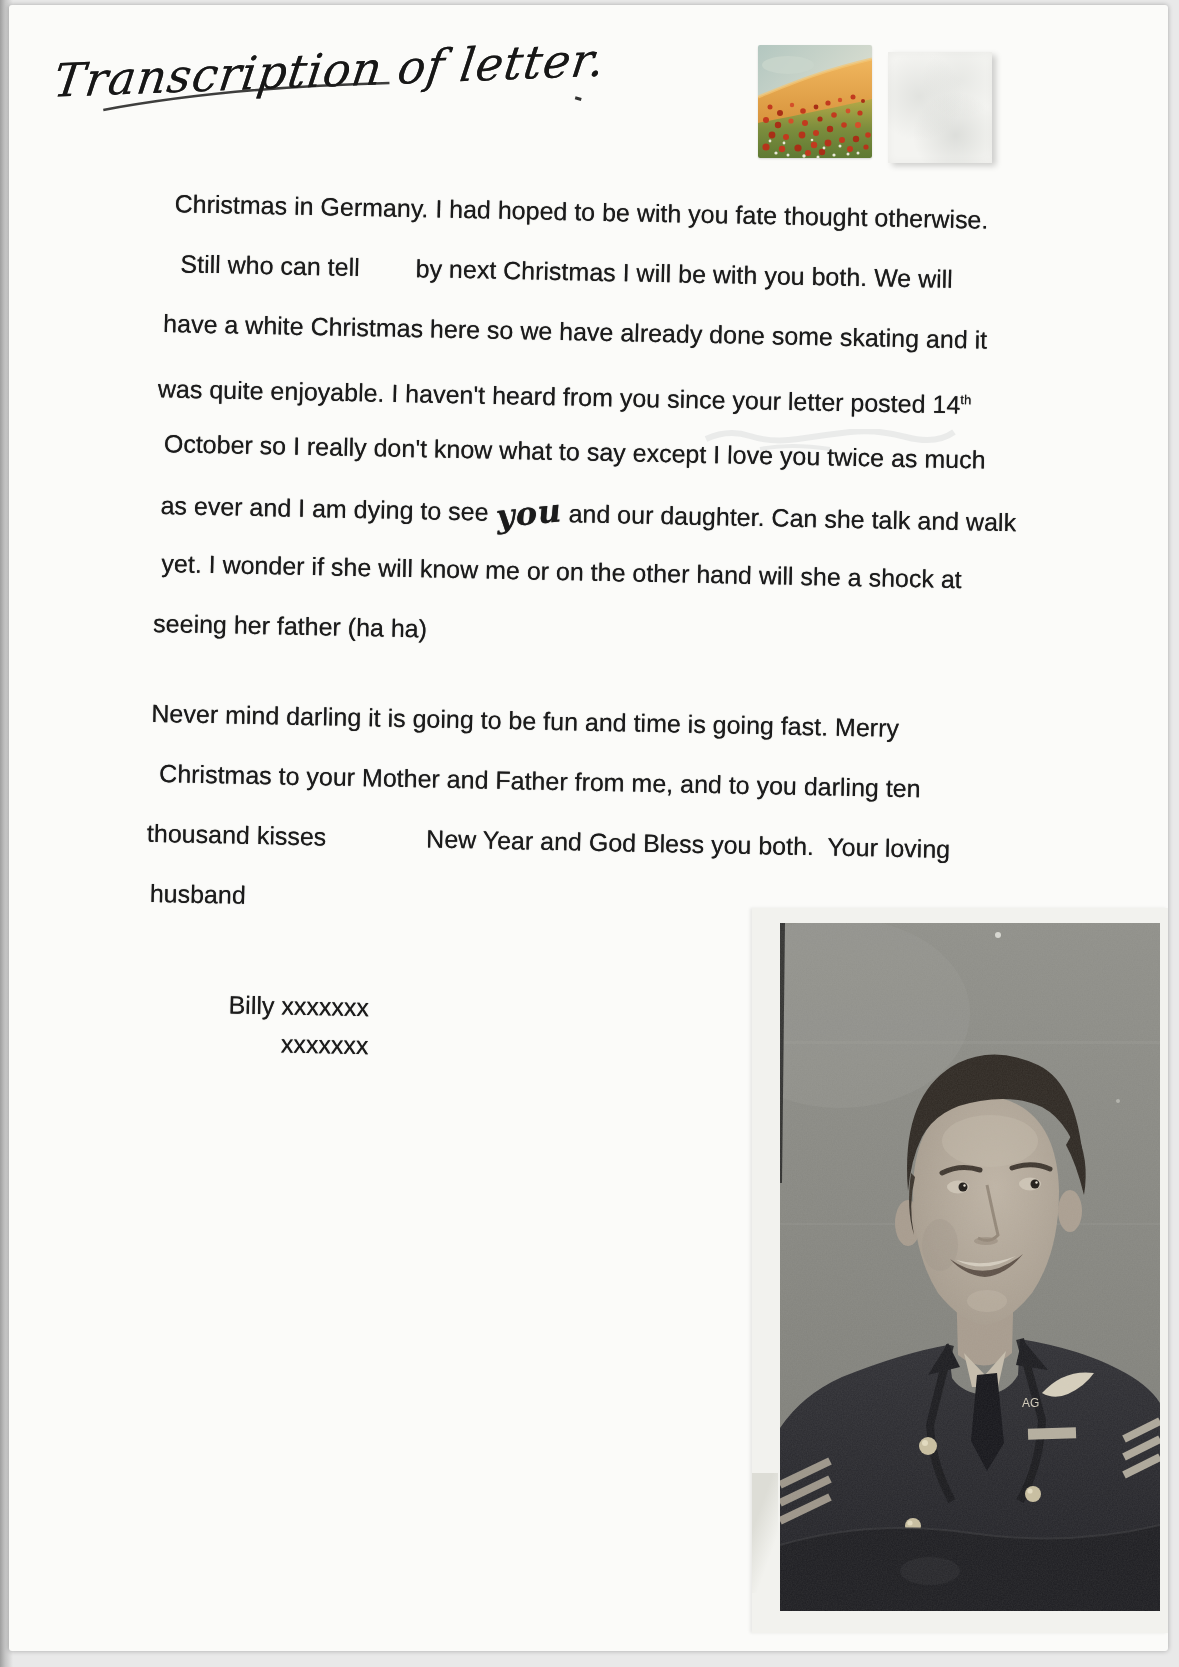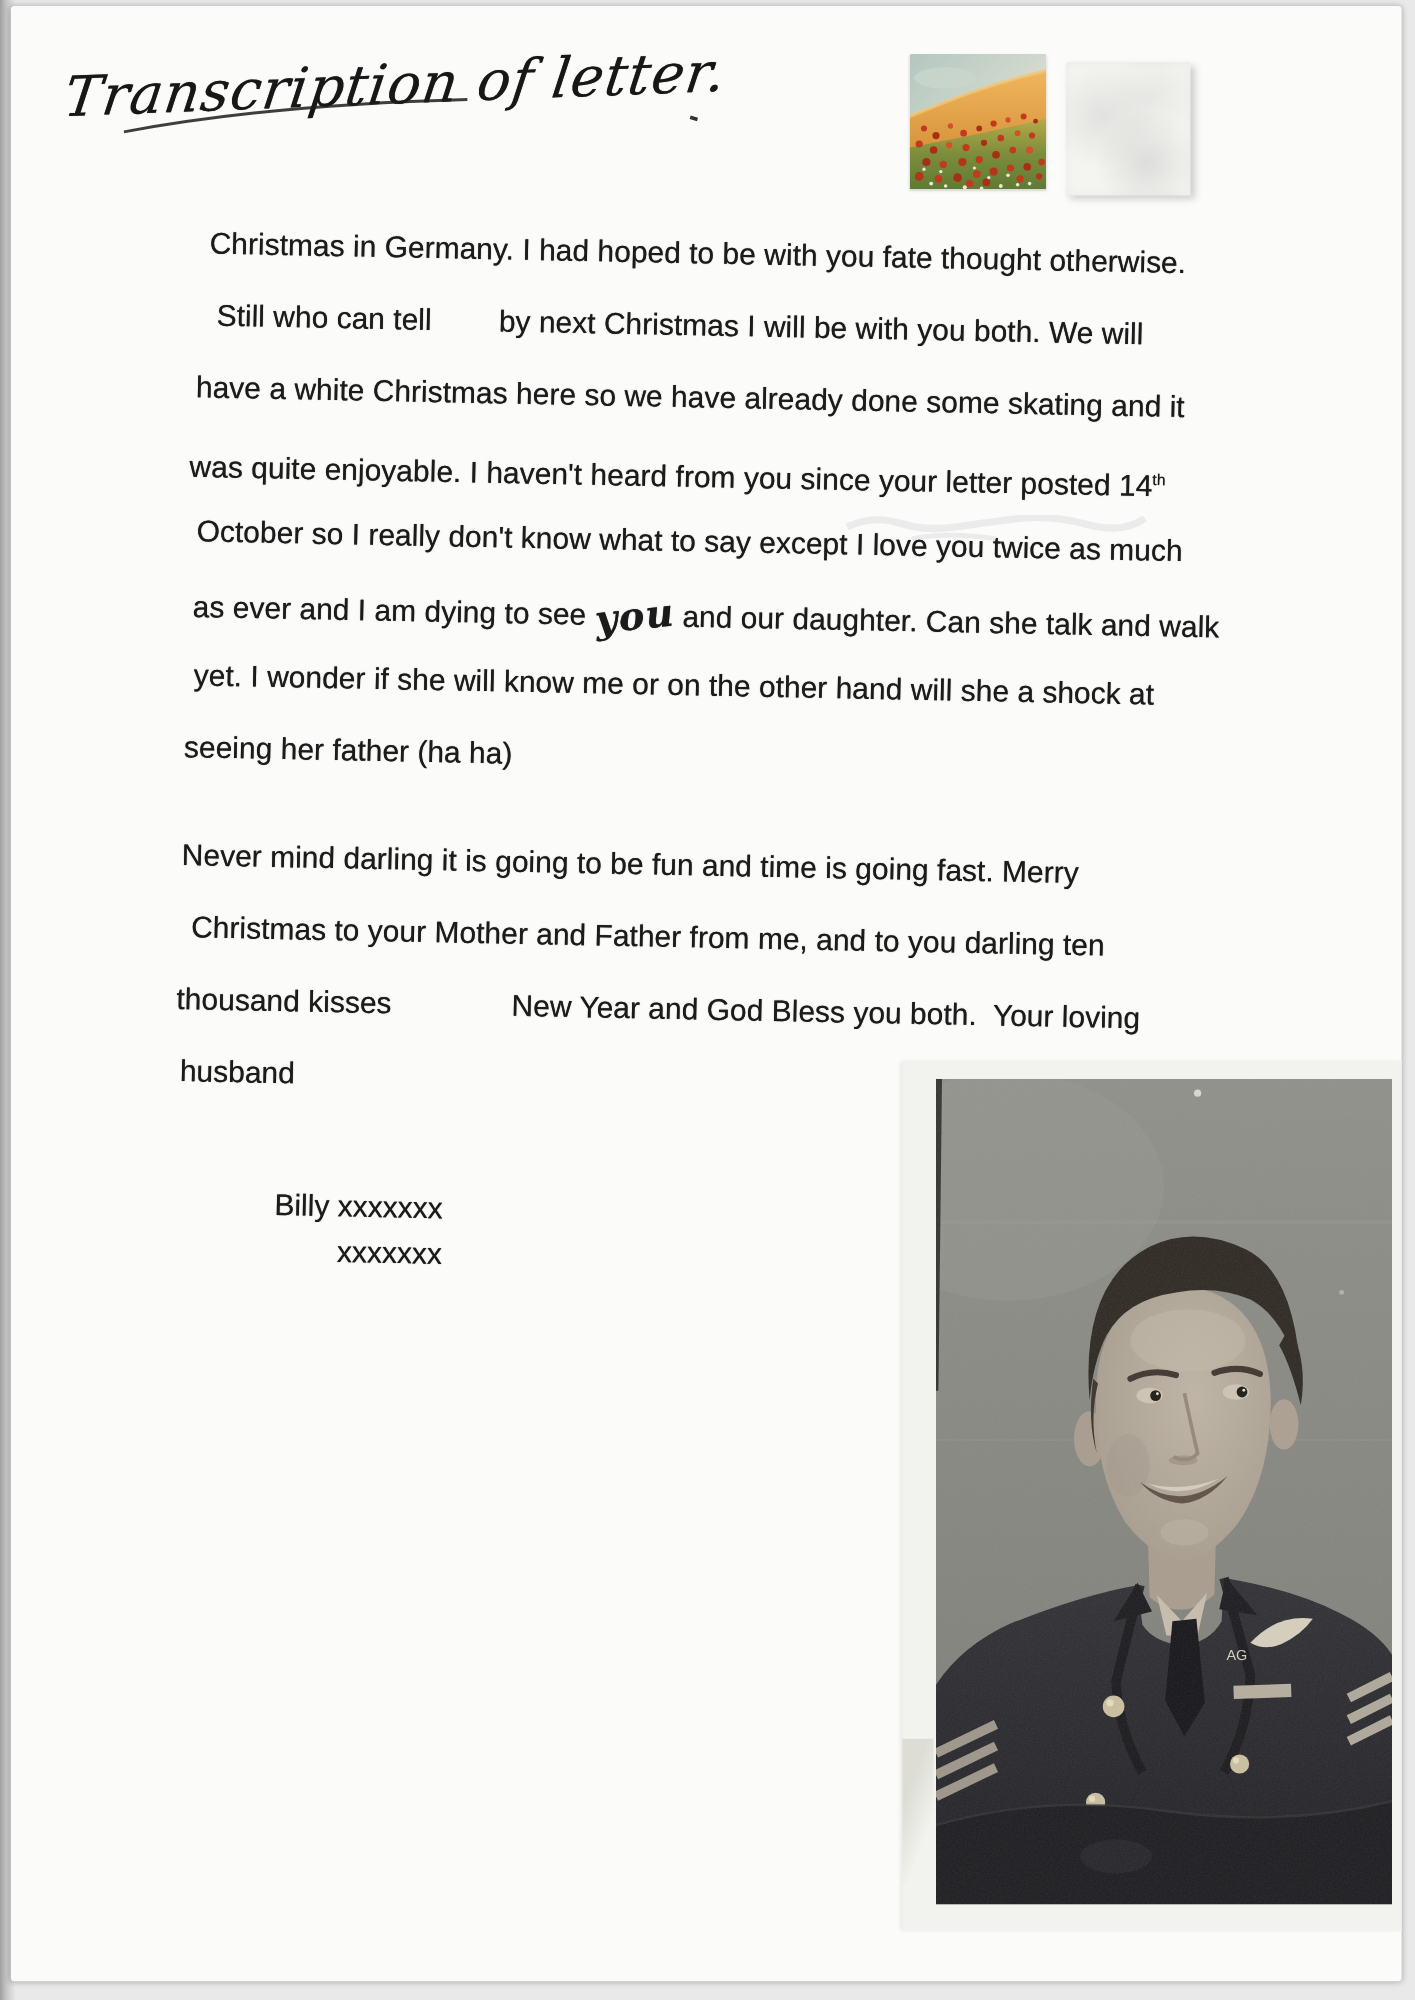--- a/index.html
+++ b/index.html
@@ -34,21 +34,21 @@
     font-size:25px;color:#1b1b1b;text-shadow:0 0 .7px rgba(25,25,25,.85);}
   .letter .line{height:60px;line-height:31px;white-space:pre;}
   .letter .line.sig{height:38px;}
   .letter .line.blank{height:30px;}
   .letter .gap{display:inline-block;}
   .letter sup{font-size:13px;vertical-align:super;letter-spacing:0;}
   .letter .script{font-family:"DejaVu Serif",serif;font-style:italic;font-weight:bold;
     font-size:32px;display:inline-block;transform:rotate(-7deg) translateY(3px);letter-spacing:1px;}
 
   
-  .photo-paper{position:absolute;left:743px;top:879px;width:416px;height:725px;
+  .photo-paper{position:absolute;left:743px;top:903px;width:416px;height:725px;
     background:#f2f2ee;box-shadow:-2px 0 3px rgba(0,0,0,.08);}
   .photo-paper .crease{position:absolute;left:0;bottom:40px;width:26px;height:120px;
     background:linear-gradient(110deg,#ddddd6 30%,transparent 70%);}
   .photo-dark{position:absolute;left:28px;top:15px;width:380px;height:688px;overflow:hidden;}
   .photo-dark svg{display:block;}
 </style>
 </head>
 <body>
 
 <div class="scan-bg"></div>

